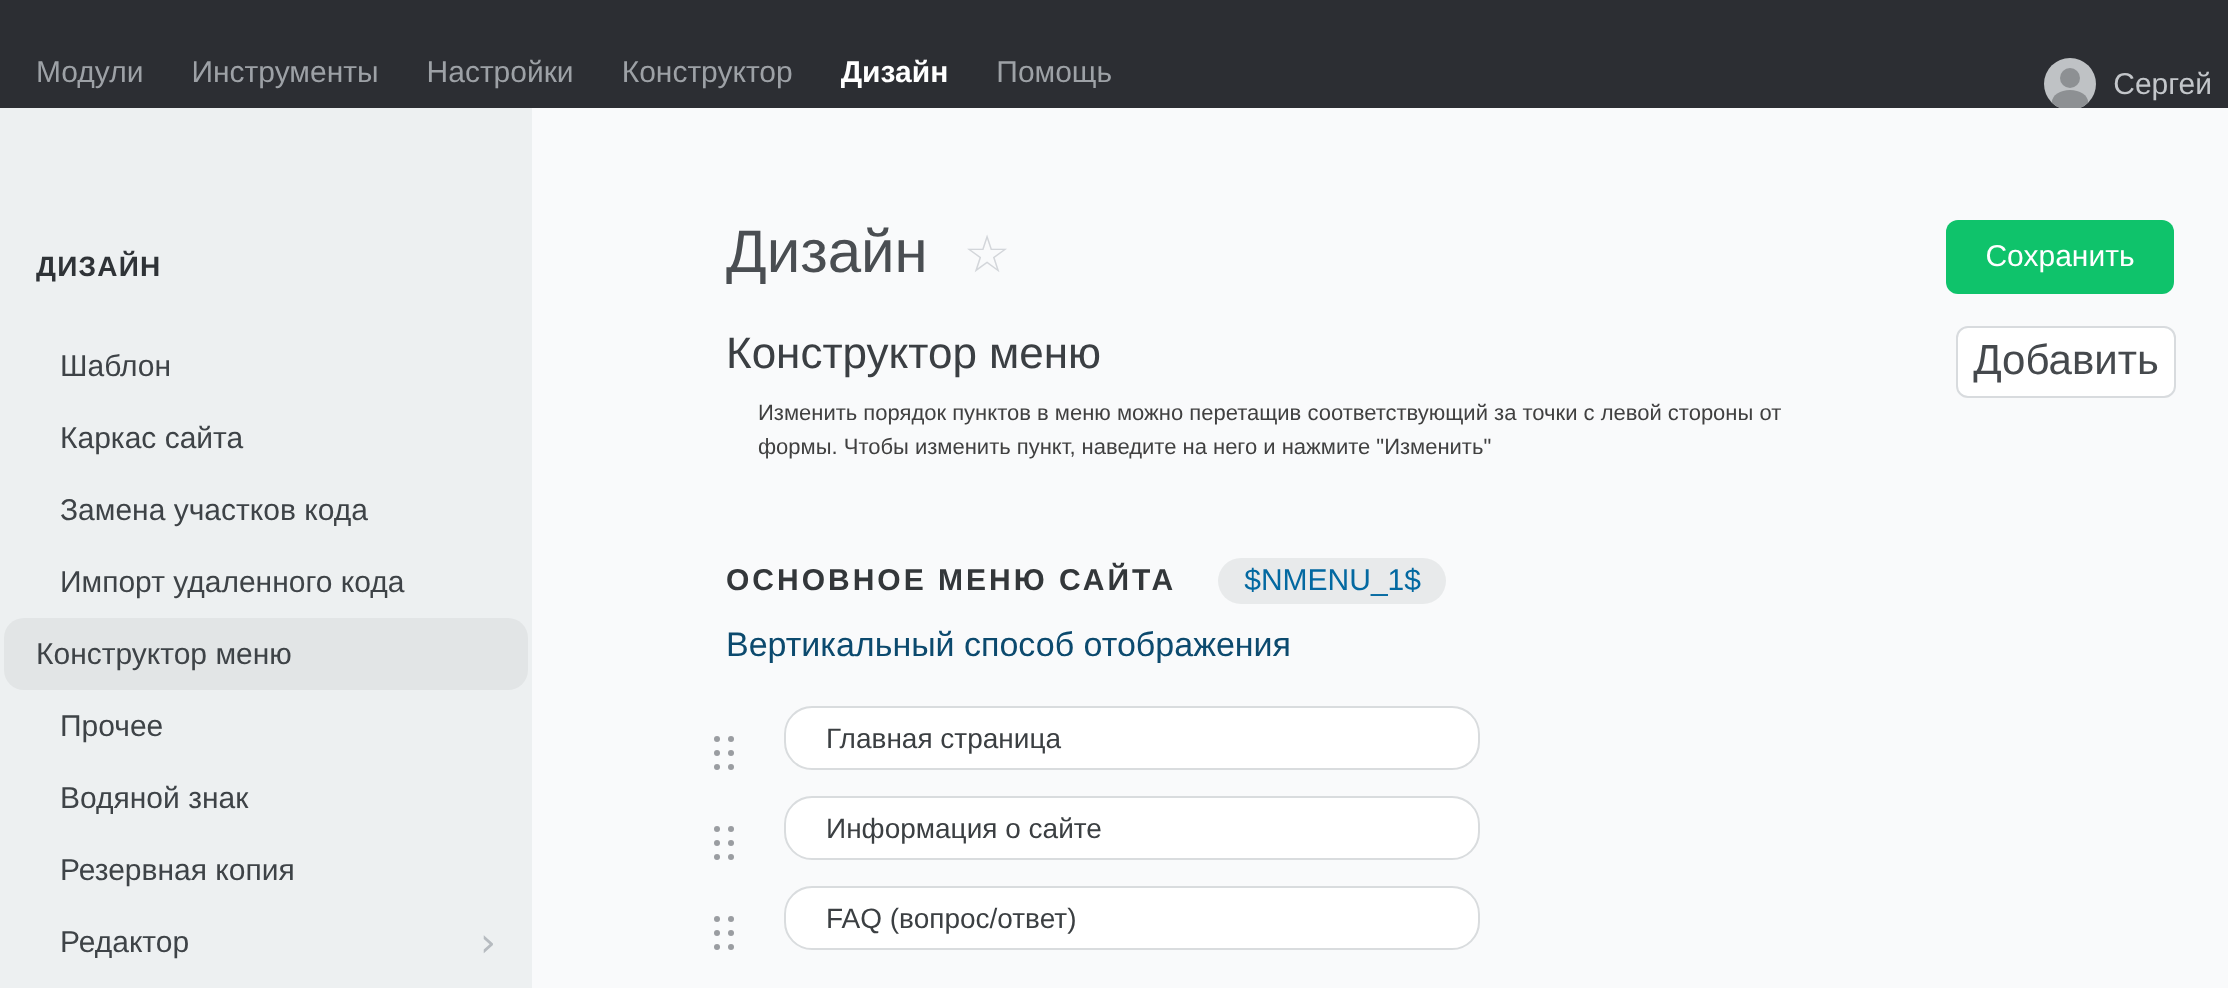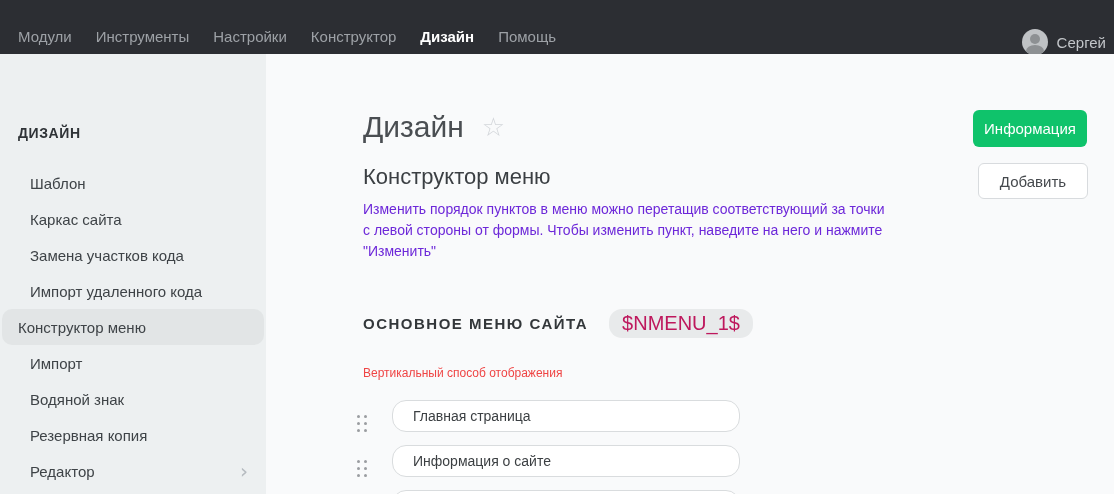--- a/index.html
+++ b/index.html
@@ -81,33 +81,33 @@
     padding:56px 0 0 97px;
   }
   .title-row { display:flex; align-items:center; gap:18px; }
   .page-title { font-size:30px; font-weight:400; color:#4a4e52; }
   .star-icon { font-size:26px; color:#d3d6da; cursor:pointer; line-height:1; }
   .section-title {
     margin-top:20px; font-size:22px; font-weight:400; color:#3b3f43;
   }
   .description {
     margin-top:9px; max-width:528px;
-    font-size:14px; line-height:1.5; color:#6d28d9;
+    font-size:11px; line-height:1.5; color:#404040;margin-left:16px;
   }
   .menu-section-head {
     margin-top:47px; display:flex; align-items:center; gap:21px;
   }
   .menu-section-title {
     font-size:15px; font-weight:bold; letter-spacing:1.5px; color:#33373a;
   }
   .menu-id-badge {
-    background:#e8eaeb; color:#be185d;
-    font-size:20px; padding:3px 13px; border-radius:13px;
-  }
-  .menu-subtitle { margin-top:28px; font-size:12px; color:#ef4444; }
+    background:#e8eaeb; color:#0369a1;
+    font-size:15px; padding:3px 13px; border-radius:13px;
+  }
+  .menu-subtitle { margin-top:11px; font-size:17px; color:#0c4a6e; }
 
   .menu-list { margin-top:20px; }
   .menu-row { display:flex; align-items:flex-end; margin-bottom:13px; }
   .drag-handle {
     display:grid; grid-template-columns:repeat(2,3px); grid-auto-rows:3px;
     gap:4px; margin-left:-6px; margin-right:25px; cursor:grab;
   }
   .drag-handle i { width:3px; height:3px; border-radius:50%; background:#9a9da1; }
   .menu-field {
     width:348px; height:32px; background:#ffffff;
@@ -119,21 +119,21 @@
   
   .btn-save {
     position:absolute; right:27px; top:56px;
     width:114px; height:37px; border:none; border-radius:6px;
     background:#0fc36b; color:#ffffff; font-size:15px;
     font-family:inherit; cursor:pointer;
   }
   .btn-add {
     position:absolute; right:26px; top:109px;
     width:110px; height:36px; border:1px solid #d8dbde; border-radius:6px;
-    background:#ffffff; color:#45494d; font-size:15px;
+    background:#ffffff; color:#45494d; font-size:21px;
     font-family:inherit; cursor:pointer;
   }
 </style>
 </head>
 <body>
 
 <div class="topbar">
   <div class="nav-item">Модули</div>
   <div class="nav-item">Инструменты</div>
   <div class="nav-item">Настройки</div>
@@ -157,21 +157,21 @@
   <div class="side-item">
     <span>Замена участков кода</span>
   </div>
   <div class="side-item">
     <span>Импорт удаленного кода</span>
   </div>
   <div class="side-item active">
     <span>Конструктор меню</span>
   </div>
   <div class="side-item">
-    <span>Импорт</span>
+    <span>Прочее</span>
   </div>
   <div class="side-item">
     <span>Водяной знак</span>
   </div>
   <div class="side-item">
     <span>Резервная копия</span>
   </div>
   <div class="side-item">
     <span>Редактор</span>
     <span class="chevron">›</span>
@@ -225,15 +225,15 @@
           <i></i>
           <i></i>
           <i></i>
           <i></i>
         </span>
       <div class="menu-field">FAQ (вопрос/ответ)</div>
     </div>
 
   </div>
 
-  <button class="btn-save">Информация</button>
+  <button class="btn-save">Сохранить</button>
   <button class="btn-add">Добавить</button>
 </div>
 
 </body></html>

